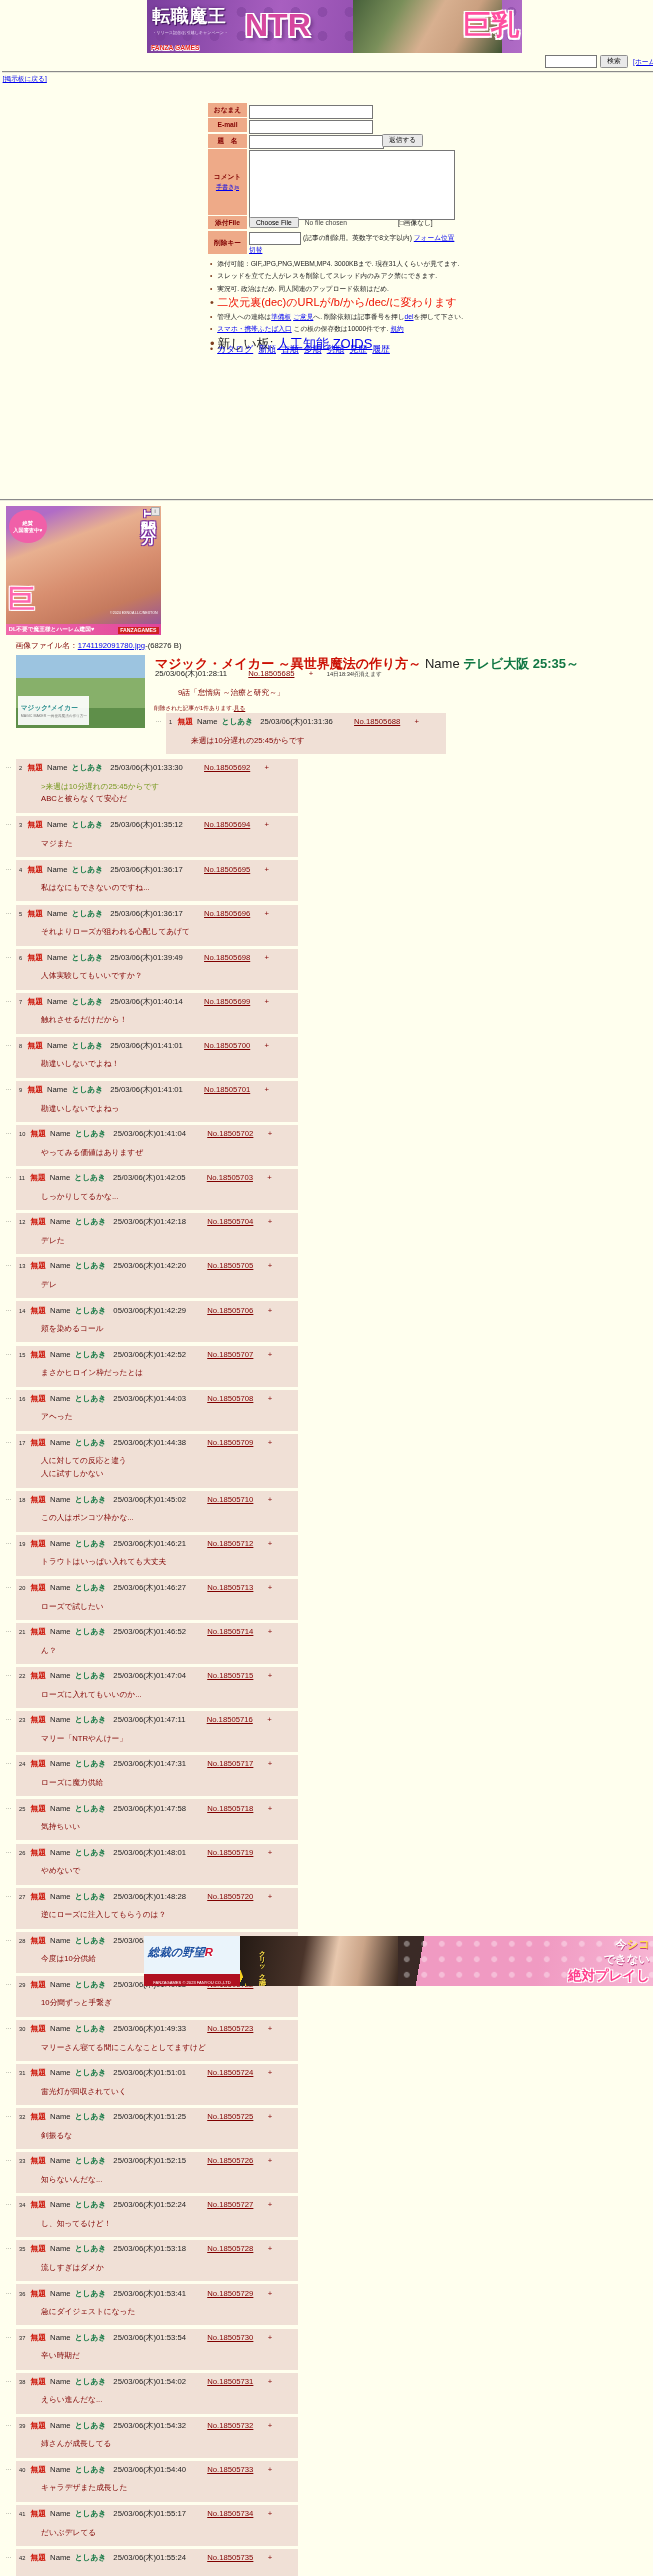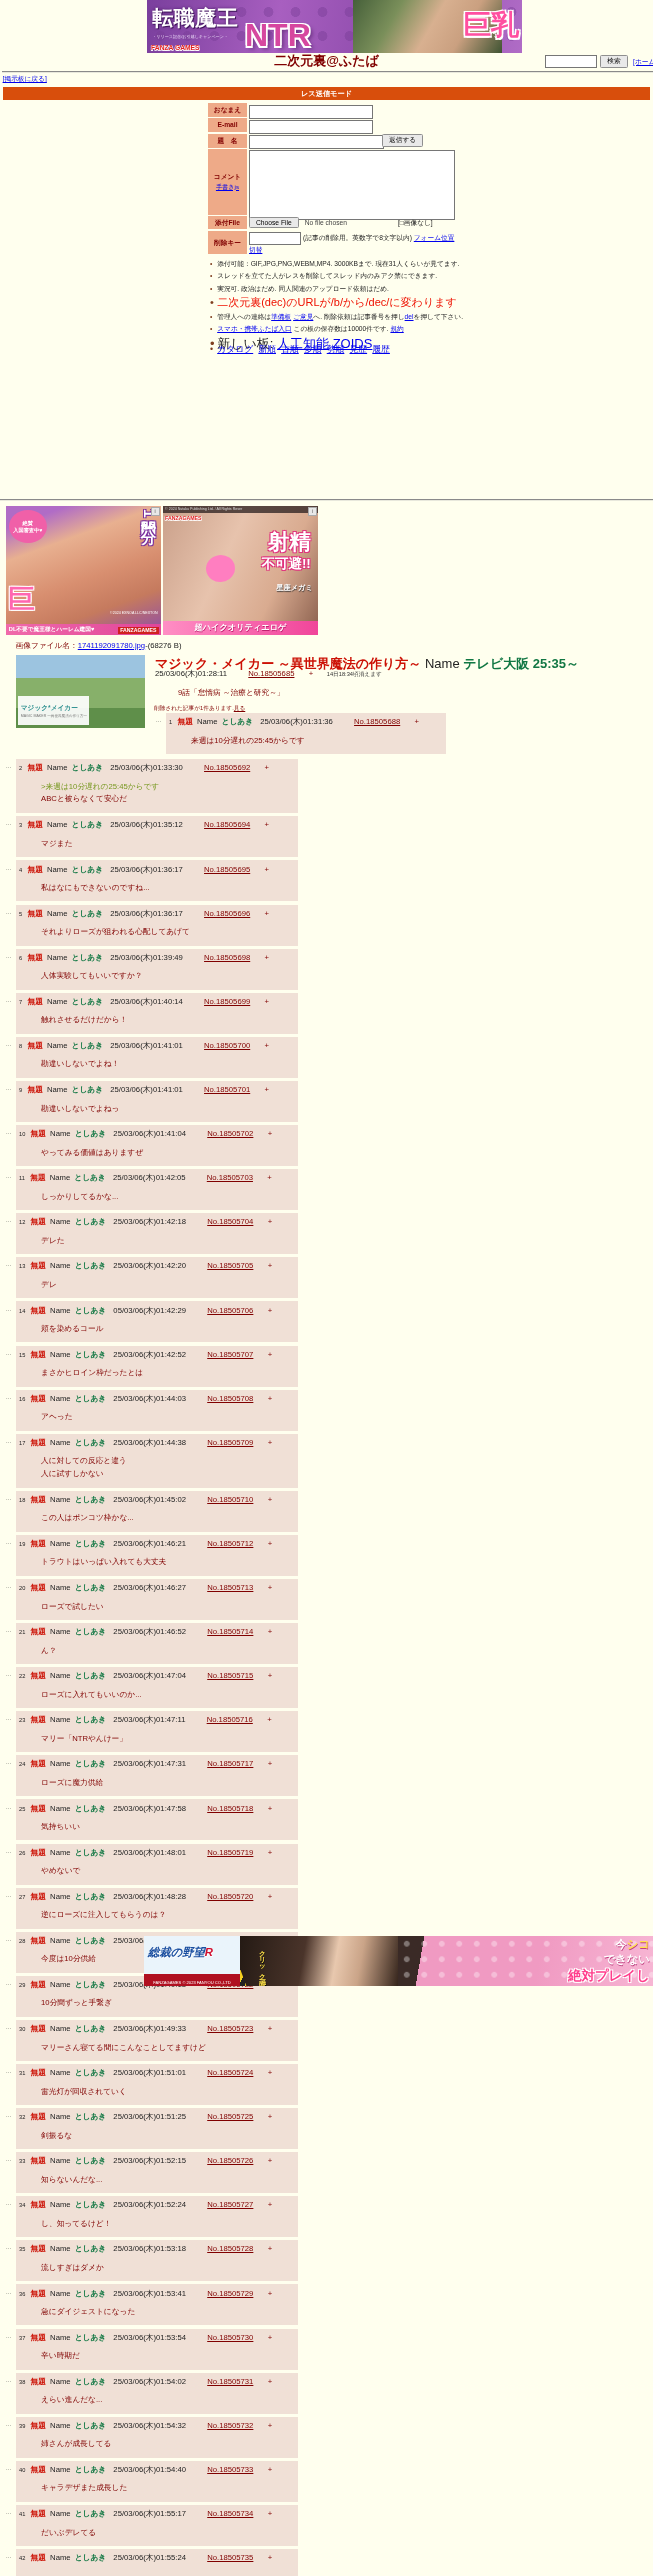--- a/index.html
+++ b/index.html
@@ -11,25 +11,25 @@
   #top-banner{left:147px;top:0;width:375px;height:53px;
     background:linear-gradient(100deg,#7a3f9d,#a85fc0 35%,#8d4bab 65%,#b06cc6),
     radial-gradient(circle at 85% 20%,rgba(255,255,255,.2) 0 5.2px,transparent 5.7px);
     background-blend-mode:normal;overflow:hidden;}
   #top-banner .dots{position:absolute;inset:0;
     background-image:radial-gradient(circle,rgba(120,60,150,.45) 0 4.6px,transparent 5.2px);
     background-size:27px 24px;}
   #tb-art{position:absolute;left:206px;top:0;width:149px;height:53px;
     background:linear-gradient(120deg,#46603a,#7a8f5a 28%,#d8b090 52%,#caa080 72%,#3f5433);}
   #tb-logo{position:absolute;left:5.2px;top:4.1px;width:88px;color:#fff;}
-  #tb-logo .t1{font-size:21px;font-weight:900;text-shadow:0 0 3.1px #4a1b66,1px 1px 0 #3a1055;letter-spacing:0.5px;}
+  #tb-logo .t1{font-size:18px;font-weight:900;text-shadow:0 0 3.1px #4a1b66,1px 1px 0 #3a1055;letter-spacing:0.5px;}
   #tb-logo .t2{font-size:4.1px;margin-top:2.1px;color:#e8d6f5;}
   #tb-brand{position:absolute;left:4.1px;bottom:2.1px;font-size:6.7px;font-weight:bold;color:#e02020;
     text-shadow:0.5px 0.5px 0 #fff,-0.5px -0.5px 0 #fff,0.5px -0.5px 0 #fff,-0.5px 0.5px 0 #fff;}
-  #tb-ntr{position:absolute;left:98px;top:17px;font-size:32px;font-weight:900;color:#d6479f;
+  #tb-ntr{position:absolute;left:98px;top:7px;font-size:32px;font-weight:900;color:#d6479f;
     text-shadow:1.5px 1.5px 0 #fff,-1.5px -1.5px 0 #fff,1.5px -1.5px 0 #fff,-1.5px 1.5px 0 #fff,3.1px 3.1px 4.1px rgba(40,0,60,.5);}
   #tb-kyonyu{position:absolute;right:3.1px;top:6px;font-size:28px;font-weight:900;color:#ff4fa0;
     text-shadow:1.5px 1.5px 0 #fff,-1.5px -1.5px 0 #fff,1.5px -1.5px 0 #fff,-1.5px 1.5px 0 #fff;}
   
   #board-title{left:0;right:0;top:52px;text-align:center;font-size:13px;font-weight:bold;color:#800000;}
   #search-area{left:545px;top:55px;white-space:nowrap;}
   #search-input{width:46px;height:9.3px;border:0.5px solid #767676;background:#fff;vertical-align:middle;}
   #search-btn{height:12.4px;font-size:6.7px;background:#e9e9e9;border:0.5px solid #8f8f8f;border-radius:1.5px;vertical-align:middle;margin-left:1px;}
   #home-link{font-size:6.7px;margin-left:3.1px;}
   .hr{height:0;border-top:0.5px solid #8a8a8a;border-bottom:0.5px solid #e8e8dc;}
@@ -159,29 +159,27 @@
     <div id="tb-art"></div>
     <div id="tb-logo">
       <div class="t1">転職魔王</div>
       <div class="t2">・リリース記念/お引越しキャンペーン・</div>
     </div>
     <div id="tb-ntr">NTR</div>
     <div id="tb-kyonyu">巨乳</div>
     <div id="tb-brand">FANZA GAMES</div>
   </div>
 
-  <div id="board-title" class="abs">二次元裏@ふたば</div>
   <div id="search-area" class="abs">
     <input id="search-input" value="" style="">
     <button id="search-btn">検索</button>
     <a id="home-link">[ホーム]</a>
   </div>
   <div id="hr1" class="abs hr"></div>
   <a id="back-link" class="abs">[掲示板に戻る]</a>
-  <div id="mode-bar" class="abs">レス送信モード</div>
 
   <div id="fl-name" class="abs flabel">おなまえ</div>
   <input id="fi-name" class="abs finput" style="">
   <div id="fl-mail" class="abs flabel">E-mail</div>
   <input id="fi-mail" class="abs finput" style="">
   <div id="fl-sub" class="abs flabel">題　名</div>
   <input id="fi-sub" class="abs finput" style="">
   <button id="f-submit" class="abs">返信する</button>
   <div id="fl-com" class="abs flabel">
     <span>コメント</span>
@@ -214,30 +212,20 @@
   <div id="ad1" class="abs ad250">
     <div id="ad1-heart">
         <div>絶賛</div>
         <div>入国審査中♥</div>
       </div>
     <div id="ad1-side">開始1分</div>
     <div id="ad1-big">巨</div>
     <div id="ad1-copy">©2024 EXNOA LLC/NEXTON</div>
     <div id="ad1-bottom">DL不要で魔王様とハーレム建国♥</div>
     <div id="ad1-brand">FANZAGAMES</div>
-    <div class="adinfo">i</div>
-  </div>
-  <div id="ad2" class="abs ad250">
-    <div id="ad2-copybar">© 2024 Nutaku Publishing Ltd. / All Rights Reser</div>
-    <div id="ad2-brand">FANZAGAMES</div>
-    <div id="ad2-heart"></div>
-    <div id="ad2-main">射精</div>
-    <div id="ad2-sub">不可避!!</div>
-    <div id="ad2-logo">星座メガミ</div>
-    <div id="ad2-bottom">超ハイクオリティエロゲ</div>
     <div class="adinfo">i</div>
   </div>
 
   <div id="thread" class="abs">
     <div id="file-line">
       <span>画像ファイル名：</span><a>1741192091780.jpg</a><span class="sz">-(68276 B)</span>
     </div>
     <div id="op-zone">
       <div id="op-thumb">
         <div class="logo-box">

